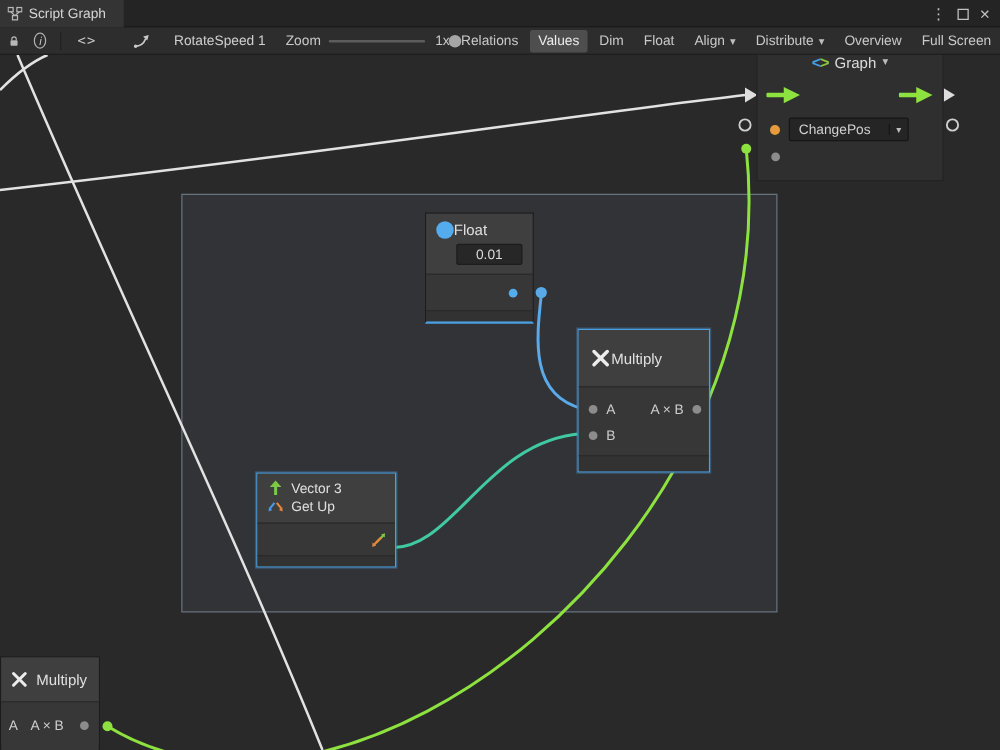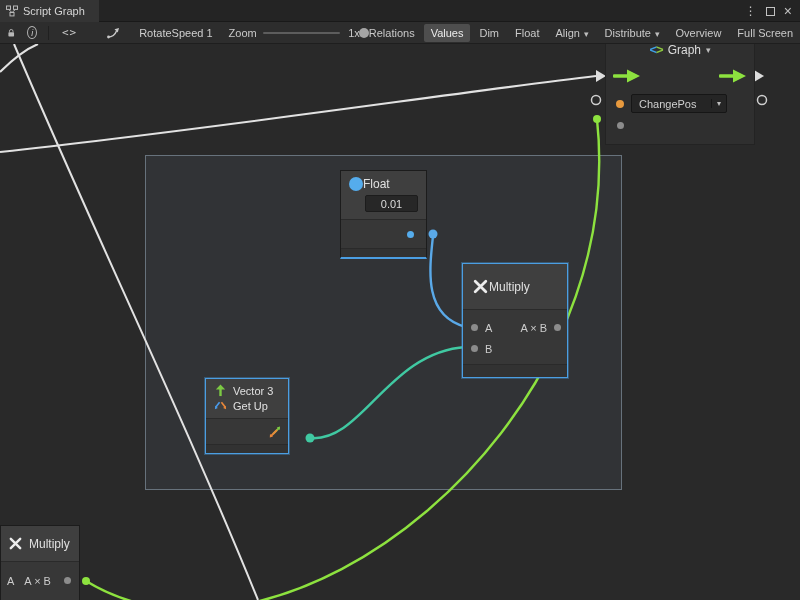--- a/index.html
+++ b/index.html
@@ -60,21 +60,21 @@
   .multiply-node .node-header { height:45px; }
   .port-rows { background:#373737; border-top:1px solid #2a2a2a; padding:7px 0 5px; }
   .port-row { position:relative; height:21px; display:flex; align-items:center; }
   .port-row .in-dot { margin-left:8px; }
   .port-row .port-label { margin-left:7px; color:#cccccc; }
   .port-row .out-label { position:absolute; right:20px; color:#cccccc; }
   .port-row .out-dot { position:absolute; right:6px; top:7px; }
   .multiply-node .node-footer { height:13px; }
 
   
-  .vector3-node { left:205px; top:378px; width:84px; }
+  .vector3-node { left:205px; top:378px; width:112px; }
   .v3-header { background:#3f3f3f; padding:5px 8px 6px; display:flex; flex-direction:column; gap:3px; }
   .v3-line { display:flex; align-items:center; gap:6px; color:#e0e0e0; font-size:11px; }
   .vector3-node .node-body { position:relative; height:26px; background:#373737; border-top:1px solid #2a2a2a; }
   .vector3-node .port-icon { position:absolute; right:7px; top:7px; }
 
   
   .graph-node { left:605px; top:38px; width:150px; height:107px; background:#2f2f2f; border:1px solid #232323; }
   .graph-node-header { height:21px; display:flex; align-items:center; justify-content:center; gap:5px; font-size:12px; color:#dcdcdc; }
   .code-badge { font-weight:bold; letter-spacing:-1px; font-size:13px; }
   .code-badge .lt { color:#3fa0e8; }

